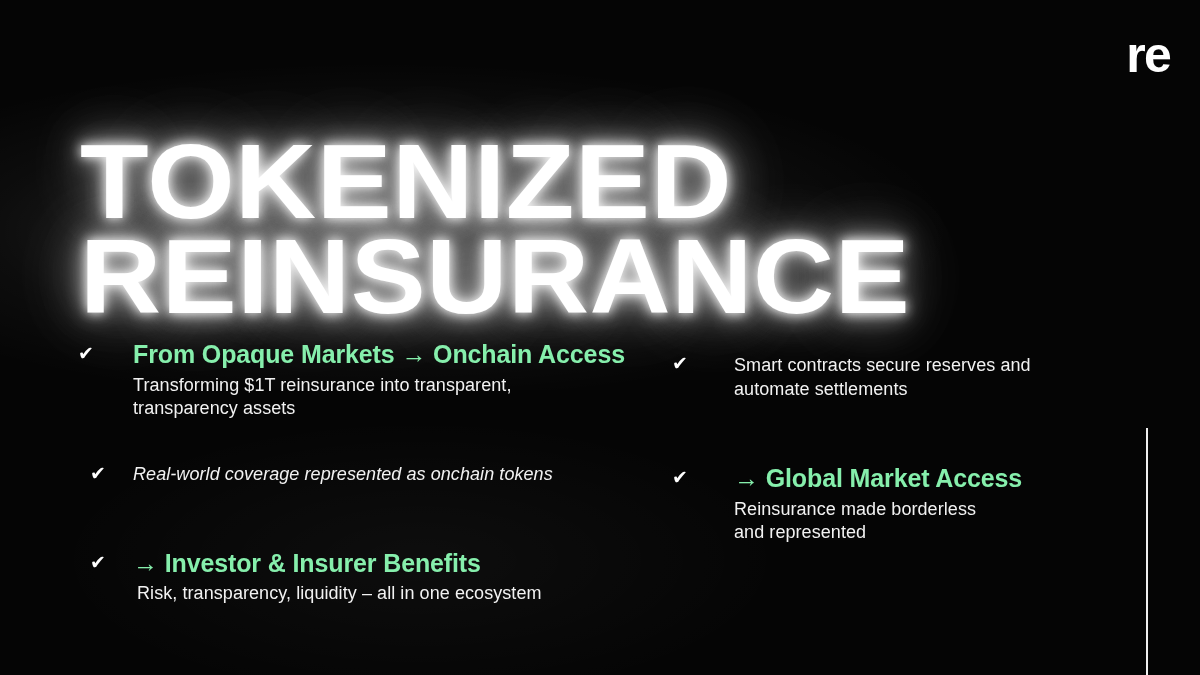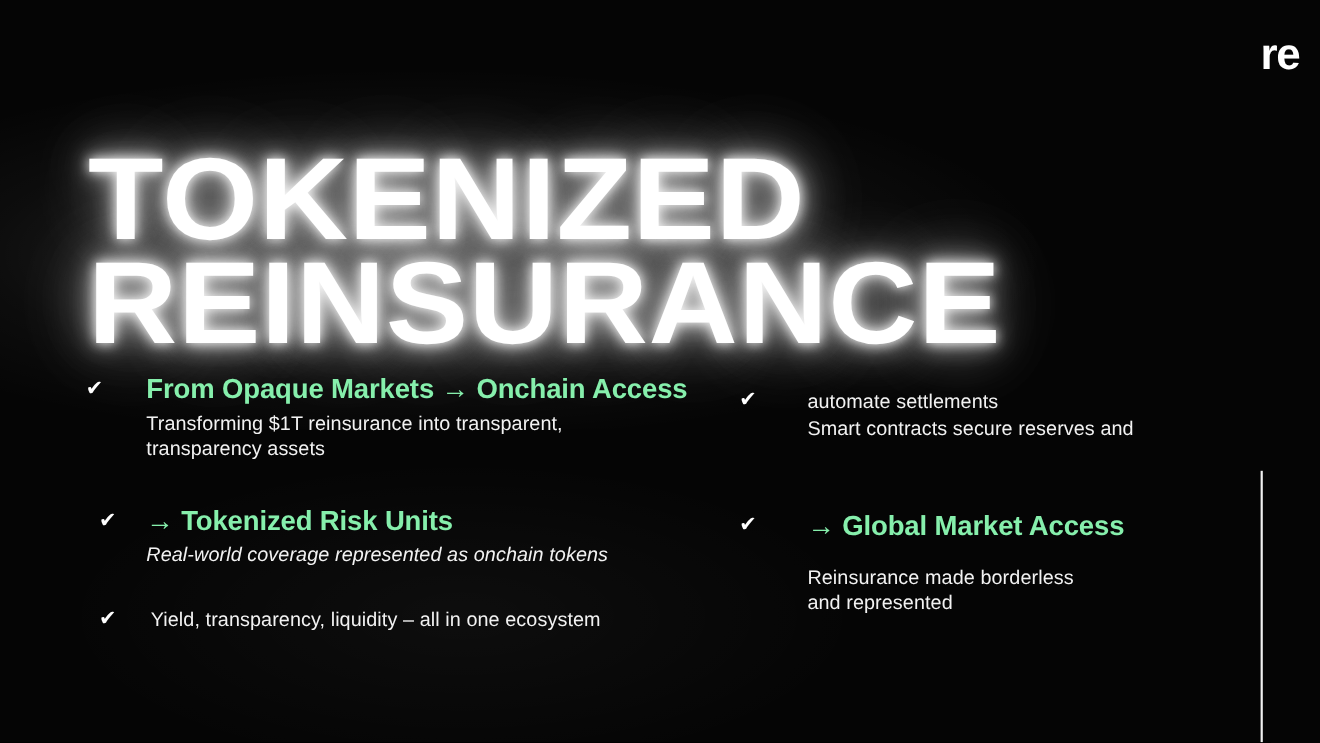--- a/index.html
+++ b/index.html
@@ -27,22 +27,22 @@
     position:absolute;
     left:60px; top:420px;
     width:720px; height:280px;
     background:radial-gradient(ellipse at 50% 50%, rgba(255,255,255,0.035) 0%, rgba(0,0,0,0) 72%);
     pointer-events:none;
   }
 
   
   .logo {
     position:absolute;
-    right:19px; top:30px;
-    font-size:40px;
+    right:30px; top:30px;
+    font-size:50px;
     font-weight:700;
     letter-spacing:-0.035em;
     color:#ffffff;
     line-height:1;
     font-family:"Liberation Sans", sans-serif;
   }
 
   
   .headline {
     position:absolute;
@@ -117,21 +117,21 @@
   .lb3 .b-desc  { margin-left:59px; margin-top:3px; }
 
   .lb2 .check, .lb3 .check { left:12px; }
 
   
   .rb1 { position:absolute; top:10px;  left:0; }
   .rb2 { position:absolute; top:124px; left:0; }
   .rb1 .b-title { margin-left:74px; }
   .rb1 .b-desc  { margin-left:74px; margin-top:4px; }
   .rb2 .b-title { margin-left:74px; }
-  .rb2 .b-desc  { margin-left:74px; margin-top:20px; }
+  .rb2 .b-desc  { margin-left:74px; margin-top:4px; }
   .rb1 .check, .rb2 .check { left:12px; }
 
   
   .v-rule {
     position:absolute;
     left:1146px; top:428px;
     width:2px; height:247px;
     background:#f0f0f0;
   }
 </style>
@@ -158,42 +158,42 @@
         <span class="check">✔</span>
         <div class="b-title">From Opaque Markets → Onchain Access</div>
         <div class="b-desc">
           <span class="dl">Transforming $1T reinsurance into transparent,</span>
           <span class="dl">transparency assets</span>
         </div>
       </div>
 
       <div class="bullet lb2">
         <span class="check">✔</span>
-        <div class="b-title">→ Tokenized Risk Units</div>
         <div class="b-desc">
           <span class="dl">Real-world coverage represented as onchain tokens</span>
         </div>
       </div>
 
       <div class="bullet lb3">
         <span class="check">✔</span>
-        <div class="b-desc">
-          <span class="dl">Yield, transparency, liquidity – all in one ecosystem</span>
+        <div class="b-title">→ Investor &amp; Insurer Benefits</div>
+        <div class="b-desc">
+          <span class="dl">Risk, transparency, liquidity – all in one ecosystem</span>
         </div>
       </div>
 
     </div>
 
     <div class="col col-right">
 
       <div class="bullet rb1">
         <span class="check">✔</span>
         <div class="b-desc">
+          <span class="dl">Smart contracts secure reserves and</span>
           <span class="dl">automate settlements</span>
-          <span class="dl">Smart contracts secure reserves and</span>
         </div>
       </div>
 
       <div class="bullet rb2">
         <span class="check">✔</span>
         <div class="b-title">→ Global Market Access</div>
         <div class="b-desc">
           <span class="dl">Reinsurance made borderless</span>
           <span class="dl">and represented</span>
         </div>

